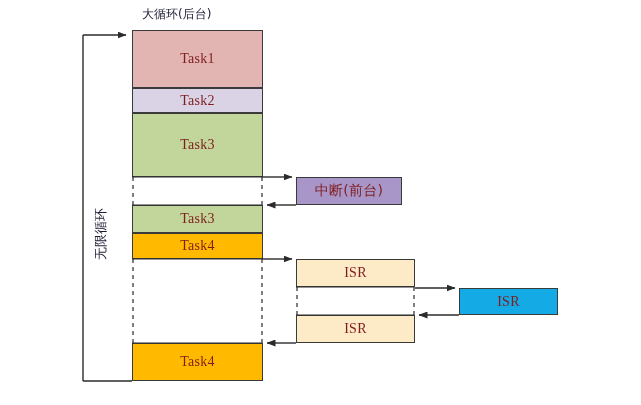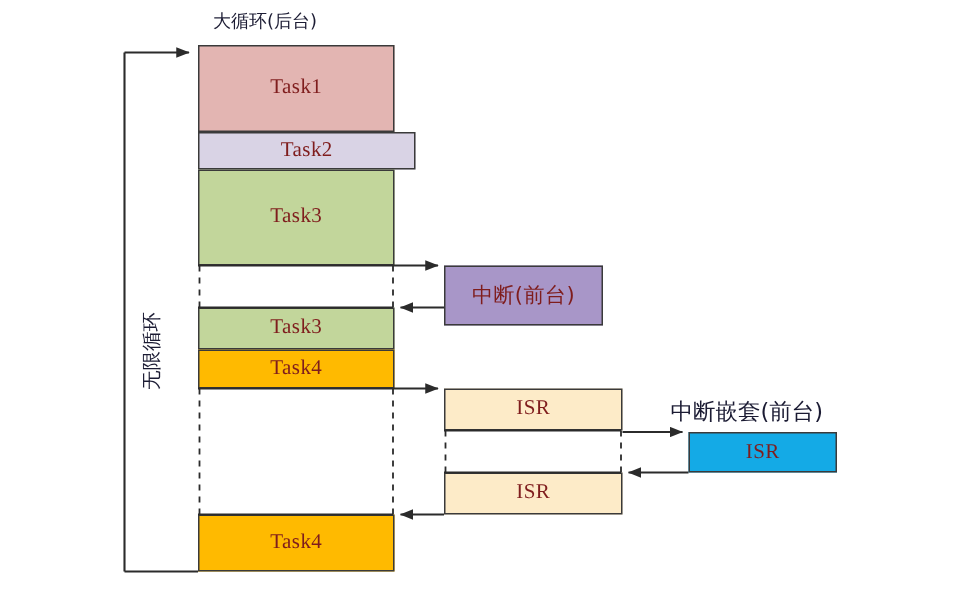--- a/index.html
+++ b/index.html
@@ -68,35 +68,34 @@
 </style>
 </head>
 <body>
 
 <div id="canvas">
 
   <div class="label cjk" style="left:142px; top:6px; font-size:12px;">大循环(后台)</div>
 
   <div class="vlabel" style="left:92px; top:260px; transform: rotate(-90deg);">无限循环</div>
 
-  <div class="label cjk" style="left:447px; top:265px; font-size:15px;">中断嵌套(前台)</div>
 
   <div class="box" style="left:132px; top:30px; width:131px; height:58px; background:#e3b5b2;">Task1</div>
 
-  <div class="box" style="left:132px; top:88px; width:145px; height:25px; background:#d9d3e5;text-align:center;">Task2</div>
+  <div class="box" style="left:132px; top:88px; width:131px; height:25px; background:#d9d3e5;text-align:center;">Task2</div>
 
   <div class="box" style="left:132px; top:113px; width:131px; height:64px; background:#c2d69b;">Task3</div>
 
   <div class="box" style="left:132px; top:205px; width:131px; height:28px; background:#c2d69b;">Task3</div>
 
   <div class="box" style="left:132px; top:233px; width:131px; height:26px; background:#ffba00;">Task4</div>
 
   <div class="box" style="left:132px; top:343px; width:131px; height:38px; background:#ffba00;">Task4</div>
 
-  <div class="box cjk" style="left:296px; top:177px; width:106px; height:40px; background:#a896c8;">中断(前台)</div>
+  <div class="box cjk" style="left:296px; top:177px; width:106px; height:28px; background:#a896c8;">中断(前台)</div>
 
   <div class="box" style="left:296px; top:259px; width:119px; height:28px; background:#fdebc8;">ISR</div>
 
   <div class="box" style="left:296px; top:315px; width:119px; height:28px; background:#fdebc8;">ISR</div>
 
   <div class="box" style="left:459px; top:288px; width:99px; height:27px; background:#14aae6;">ISR</div>
 
   <svg class="lines" viewBox="0 0 641 405" xmlns="http://www.w3.org/2000/svg">
     <defs>
       <marker id="arw" markerWidth="9" markerHeight="7" refX="8.5" refY="3.5" orient="auto" markerUnits="userSpaceOnUse">

